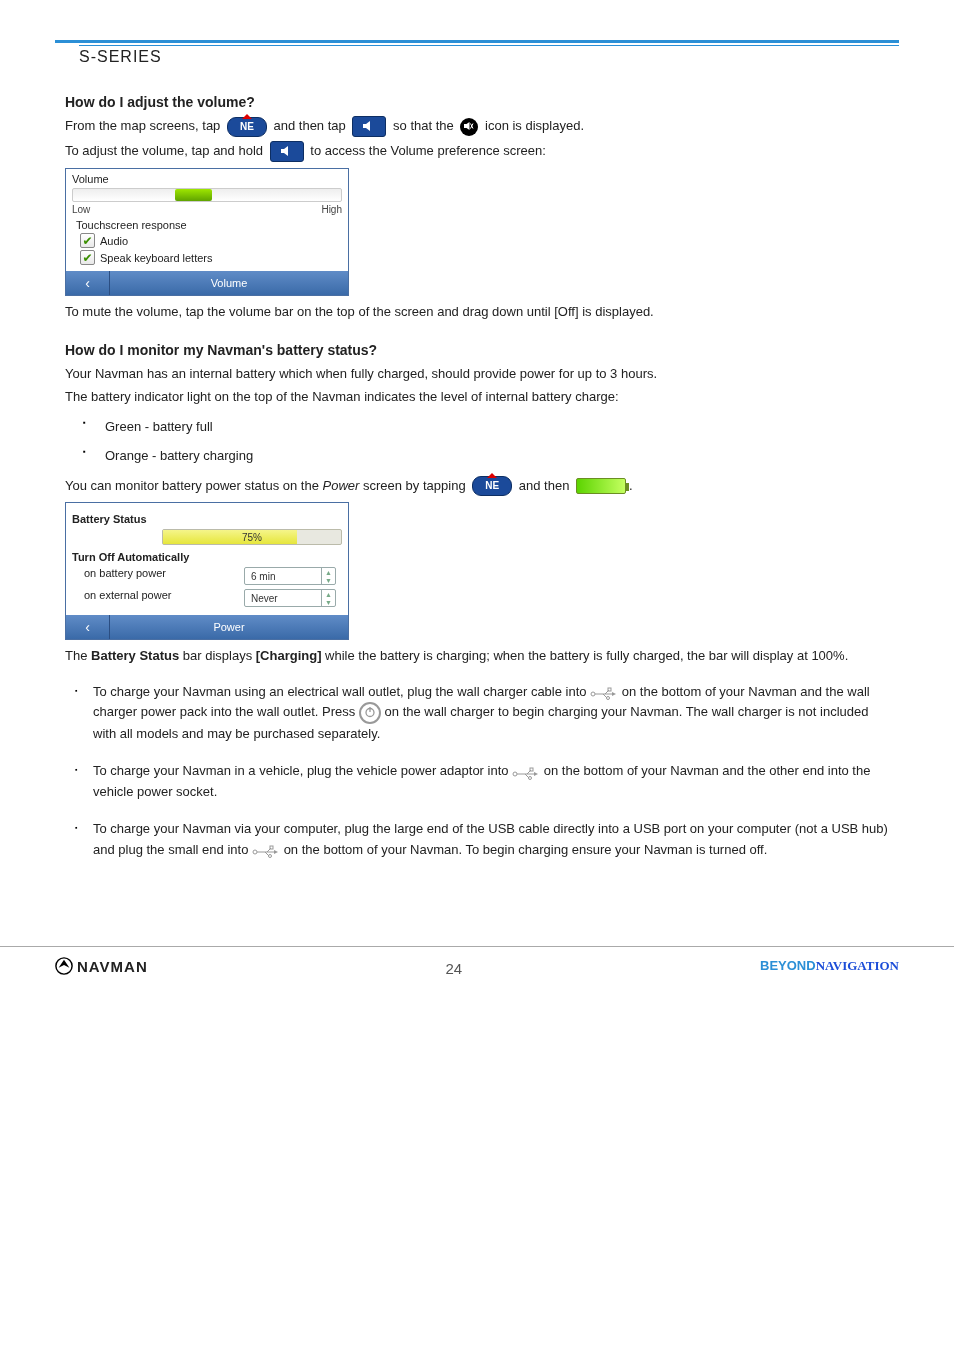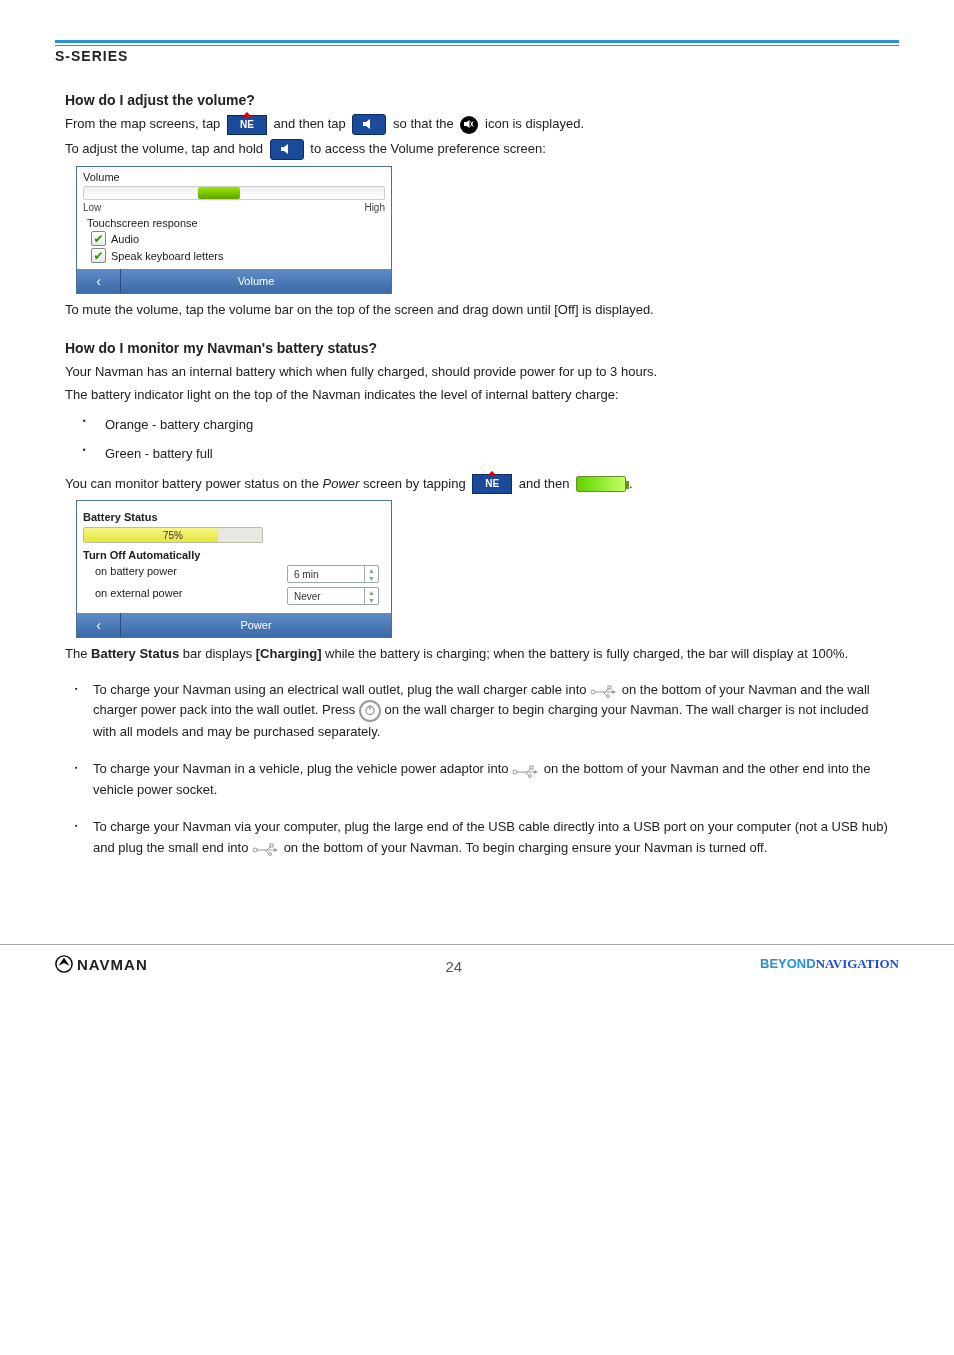--- a/index.html
+++ b/index.html
@@ -1,44 +1,44 @@
 <!DOCTYPE html>
 <html><head>
 <meta charset="utf-8">
 <style>
   * { box-sizing: border-box; margin: 0; padding: 0; }
   body { font-family: Arial, sans-serif; font-size: 13px; color: #222; background: #fff; width: 954px; }
   .page { padding: 40px 55px 30px 55px; }
   .top-rule { height: 3px; background: #2b8fd6; margin-bottom: 2px; }
-  .series-bar { font-weight: bold; font-size: 14px; letter-spacing: 1px; padding: 2px 0 8px 0; border-top: 1px solid #2b8fd6; }
+  .series-bar { font-weight: normal; font-size: 16px; letter-spacing: 1px; padding: 2px 0 8px 0; border-top: 1px solid #2b8fd6; margin-left: 24px; }
   .body-content { padding-left: 10px; padding-right: 10px; }
   h3 { font-size: 14px; margin: 20px 0 6px 0; font-weight: bold; }
   p { margin: 4px 0; line-height: 1.5; }
   .inline-icon { display: inline-block; vertical-align: middle; margin: 0 3px; }
-  .ne-btn { display:inline-block; background:#1b4a9a; color:#fff; font-size:10px; font-weight:bold; padding:4px 12px 4px 12px; border-radius:0; border:1px solid #0d2e63; position: relative; line-height: 1; vertical-align:middle; }
+  .ne-btn { display:inline-block; background:#1b4a9a; color:#fff; font-size:10px; font-weight:bold; padding:4px 12px 4px 12px; border-radius:9px; border:1px solid #0d2e63; position: relative; line-height: 1; vertical-align:middle; }
   .ne-btn::before { content:""; position:absolute; top:-4px; left:50%; transform:translateX(-50%); width:0; height:0; border-left:5px solid transparent; border-right:5px solid transparent; border-bottom:5px solid #d00; }
   .speaker-btn { display:inline-block; background:#1b4a9a; color:#fff; padding:3px 10px; border-radius:3px; border:1px solid #0d2e63; vertical-align:middle; line-height:1; }
   .mute-btn { display:inline-block; background:#000; color:#fff; width:18px; height:18px; border-radius:50%; vertical-align:middle; text-align:center; line-height:18px; font-size:11px; }
   .battery-icon { display:inline-block; border:1px solid #6b8e23; width:50px; height:16px; border-radius:2px; vertical-align:middle; position:relative; background:linear-gradient(90deg,#5cd400,#c4ff60); }
   .battery-icon::after { content:""; position:absolute; right:-4px; top:4px; width:3px; height:8px; background:#6b8e23; }
   .usb-icon { display:inline-block; width:28px; height:14px; vertical-align:middle; color:#888; font-size:14px; }
   .power-btn-icon { display:inline-block; width:22px; height:22px; border-radius:50%; border:2px solid #999; color:#999; text-align:center; line-height:18px; vertical-align:middle; font-size:12px; }
 
-  .screenshot { border:1px solid #4a6fa3; width:316px; margin:6px 0 6px 11px; font-size:11px; background:#fff; }
+  .screenshot { border:1px solid #4a6fa3; width:284px; margin:6px 0 6px 0; font-size:11px; background:#fff; }
   .ss-body { padding:4px 6px; }
   .volbar { height:14px; background:linear-gradient(#eee,#fff); border:1px solid #ccc; border-radius:2px; position:relative; margin:3px 0 2px 0; }
   .volbar-fill { position:absolute; left:38%; width:14%; top:0; bottom:0; background:linear-gradient(#9ee600,#5fa300); border-radius:2px; }
   .lowhigh { display:flex; justify-content:space-between; font-size:10px; color:#444; }
   .chk-row { display:flex; align-items:center; gap:5px; margin:2px 0 2px 8px; }
   .chk { width:15px; height:15px; border:1px solid #888; border-radius:2px; display:flex; align-items:center; justify-content:center; color:#3a8f00; font-size:12px; background:linear-gradient(#fff,#e8e8e8); }
   .ss-footer { background:linear-gradient(#608cc7,#3a6aa8); color:#fff; display:flex; align-items:center; height:24px; position:relative; }
   .ss-back { width:44px; height:24px; display:flex; align-items:center; justify-content:center; border-right:1px solid #2b4e82; font-size:14px; }
   .ss-foot-label { flex:1; text-align:center; font-size:11px; }
 
-  .battbar-wrap { display:flex; align-items:center; justify-content:flex-start; gap:6px; margin:4px 0;text-decoration:underline; }
+  .battbar-wrap { display:flex; align-items:center; justify-content:flex-end; gap:6px; margin:4px 0;text-decoration:underline; }
   .battbar { width:180px; height:16px; border:1px solid #bba; border-radius:2px; background:#e8e8e0; position:relative; }
   .battbar-fill { position:absolute; left:0; top:0; bottom:0; width:75%; background:linear-gradient(#f5f58a,#e6e63c); }
   .battbar-text { position:absolute; inset:0; display:flex; align-items:center; justify-content:center; font-size:10px; color:#333; }
   .sel-row { display:flex; align-items:flex-start; justify-content:space-between; margin:4px 0; padding:0 6px 0 12px; }
   .sel-box { display:flex; align-items:center; border:1px solid #9aa; border-radius:2px; background:#fff; min-width:92px; }
   .sel-val { flex:1; padding:2px 6px; font-size:10px; color:#333; }
   .sel-arrows { width:14px; display:flex; flex-direction:column; border-left:1px solid #9aa; }
   .sel-arrows span { height:8px; display:flex; align-items:center; justify-content:center; font-size:7px; color:#7a8; line-height:1; }
 
   ul.bullets { list-style:none; padding-left:40px; margin:6px 0; }
@@ -123,22 +123,22 @@
         <div class="ss-foot-label">Volume</div>
       </div>
     </div>
 
     <p>To mute the volume, tap the volume bar on the top of the screen and drag down until [Off] is displayed.</p>
 
     <h3>How do I monitor my Navman's battery status?</h3>
     <p>Your Navman has an internal battery which when fully charged, should provide power for up to 3 hours.</p>
     <p>The battery indicator light on the top of the Navman indicates the level of internal battery charge:</p>
     <ul class="bullets">
+      <li>Green - battery full</li>
       <li>Orange - battery charging</li>
-      <li>Green - battery full</li>
     </ul>
 
     <p>
       <span>You can monitor battery power status on the </span><i>Power</i><span> screen by tapping</span>
       <span class="ne-btn inline-icon">NE</span>
       <span>and then</span>
       <span class="battery-icon inline-icon"></span>.
     </p>
 
     <div class="screenshot">

